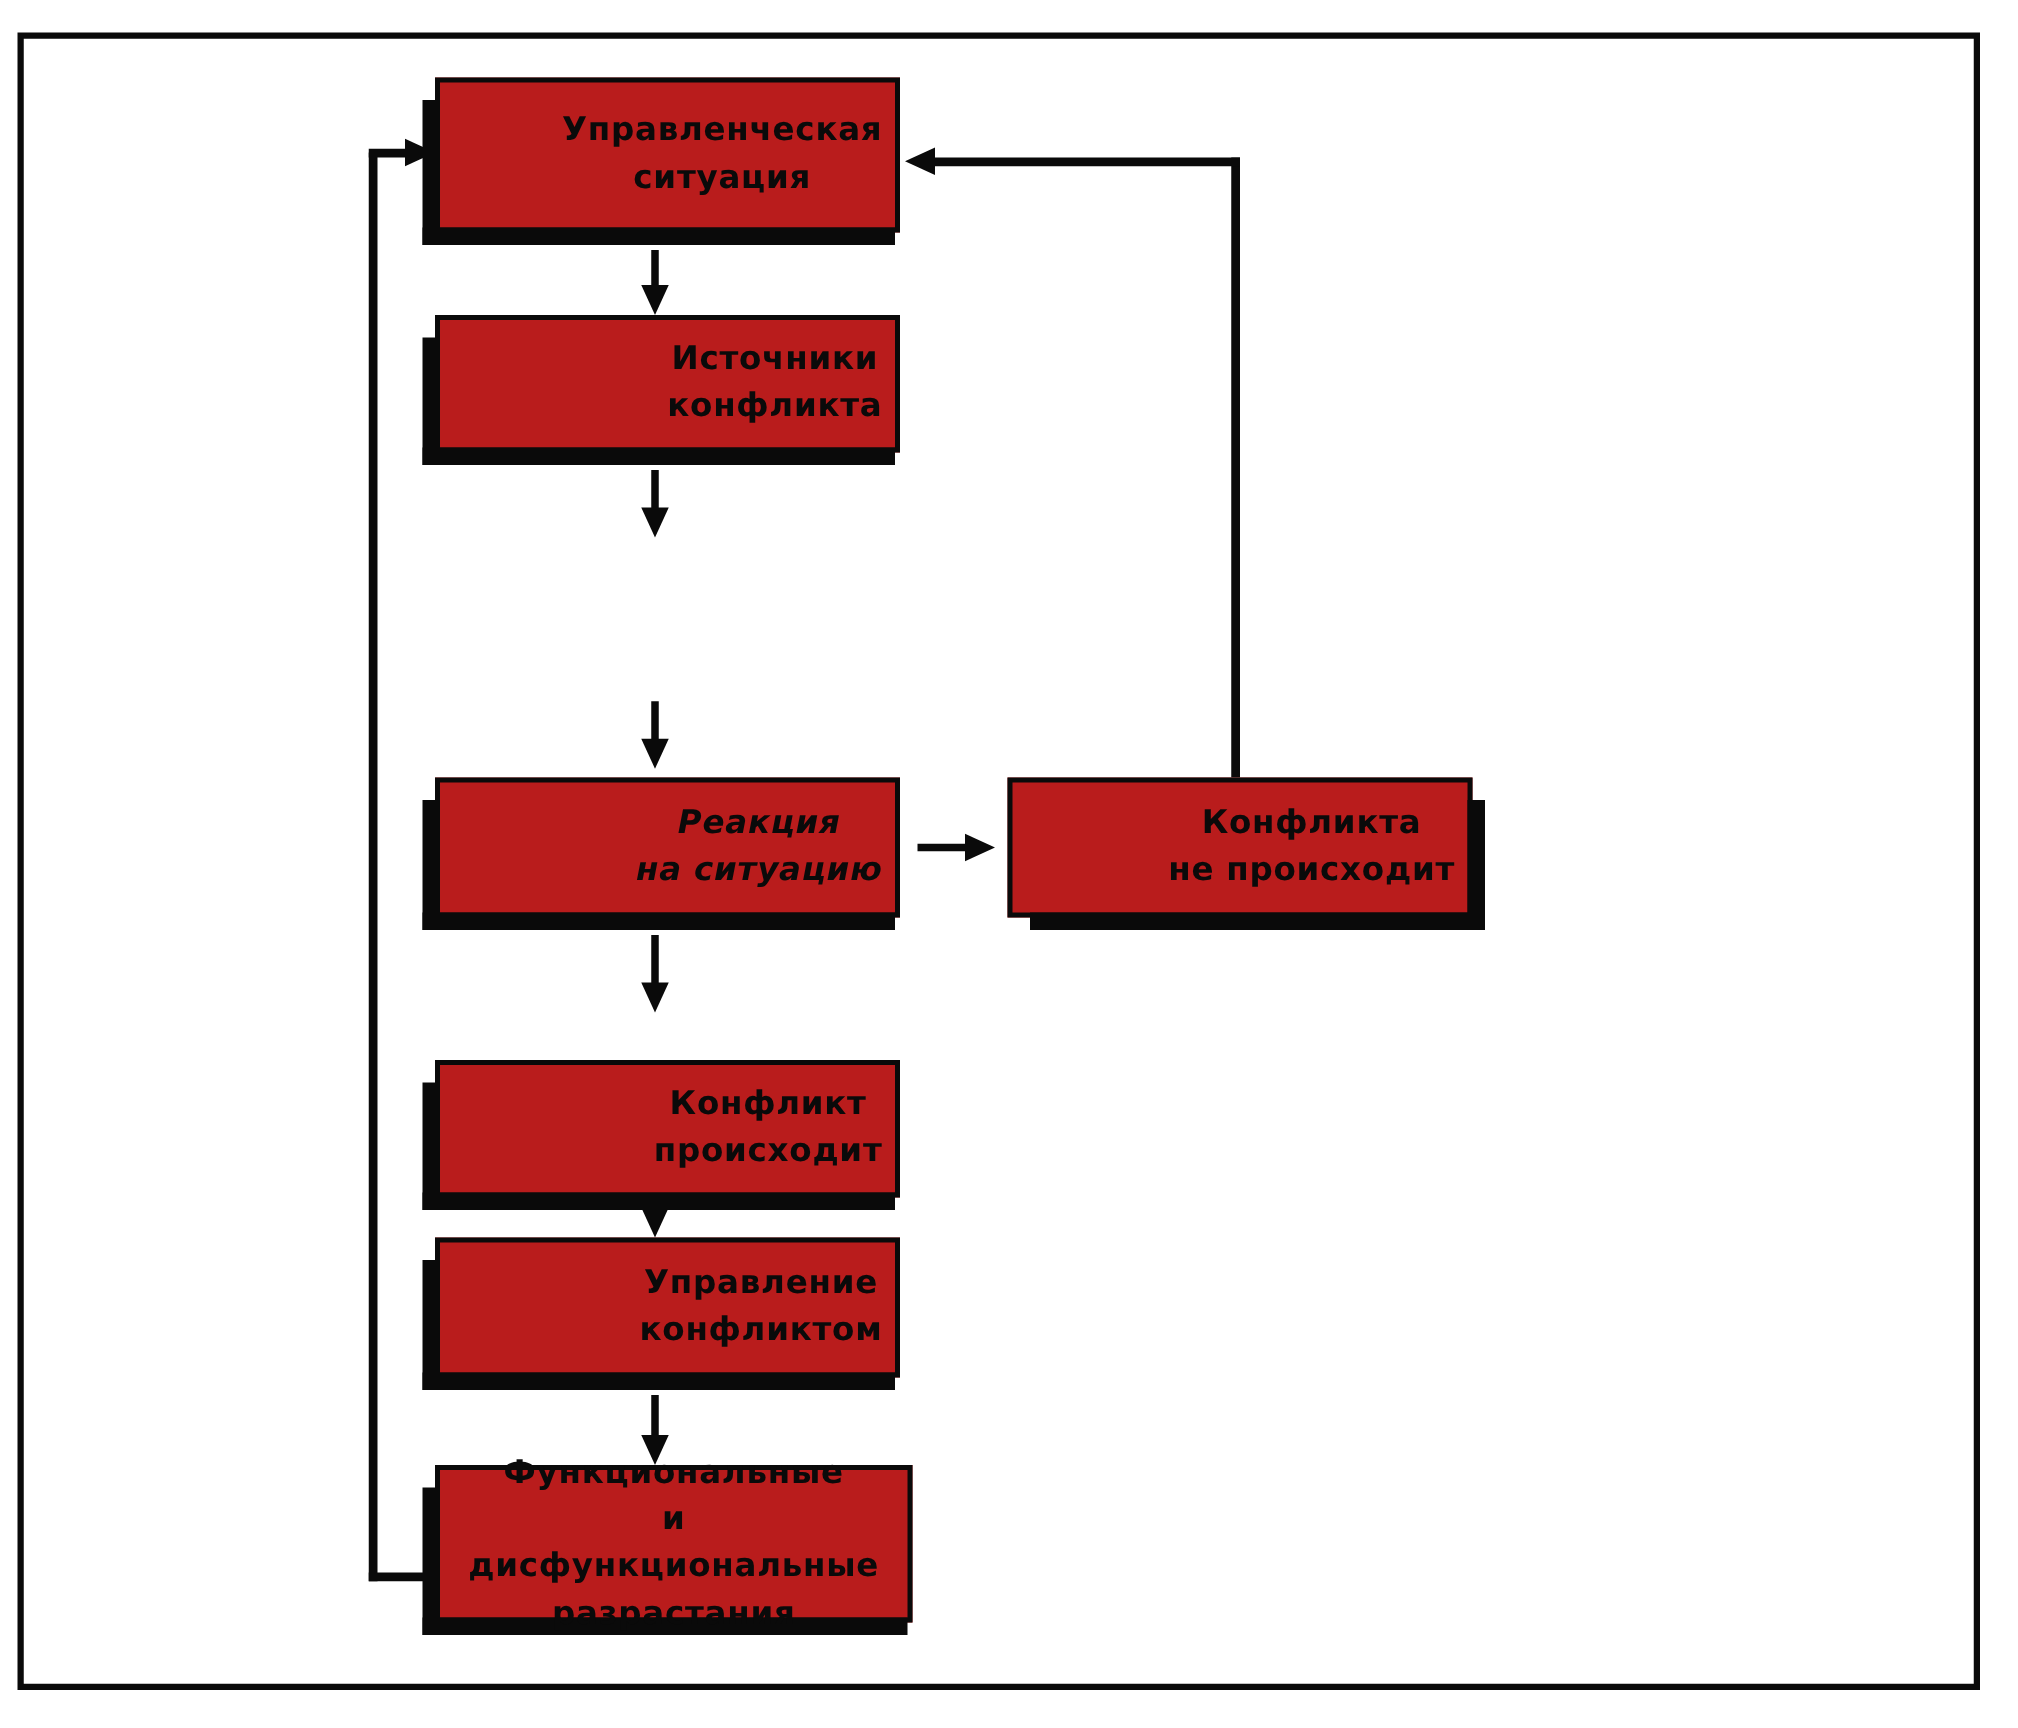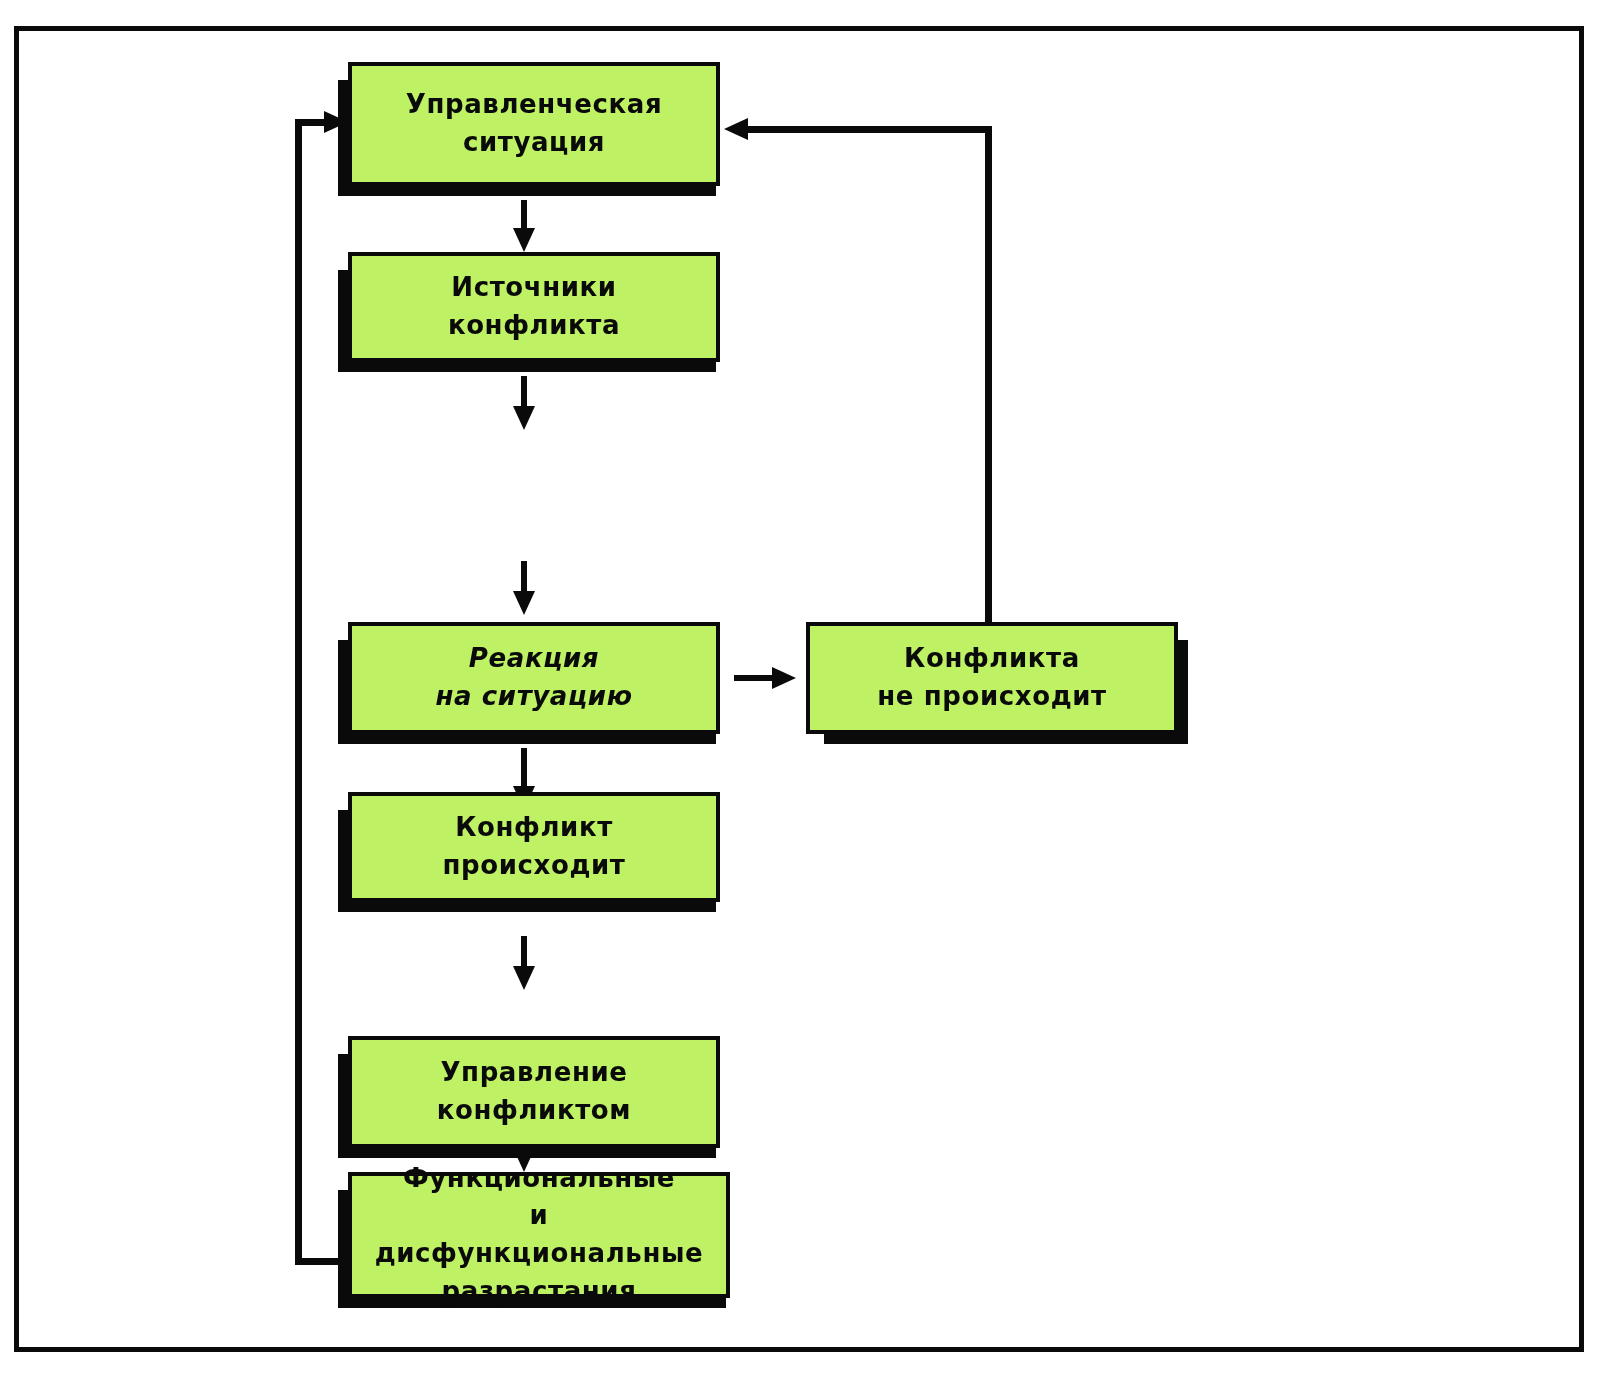--- a/index.html
+++ b/index.html
@@ -25,26 +25,26 @@
     top: 26px;
     width: 1570px;
     height: 1326px;
     border: 5px solid #0a0a0a;
     box-sizing: border-box;
     background: #ffffff;
   }
   
   .node {
     position: absolute;
-    background: #bef264;
+    background: #b91c1c;
     border: 4px solid #0a0a0a;
     box-sizing: border-box;
     display: flex;
     align-items: center;
-    justify-content: center;
+    justify-content: flex-end;
     text-align: center;
     z-index: 5;
   }
   .node .label {
     font-family: "DejaVu Sans", sans-serif;
     font-weight: bold;
     font-size: 26px;
     line-height: 1.45;
     color: #0a0a0a;
     letter-spacing: 0.6px;
@@ -159,29 +159,29 @@
   <div class="arrow-right" style="left:772px; top:667px;"></div>
 
   <div class="node shadow-right" style="left:806px; top:622px; width:372px; height:112px;">
     <span class="label">Конфликта
 не происходит</span>
   </div>
 
   <div class="vline" style="left:521px; top:748px; width:6px; height:40px;"></div>
   <div class="arrow-down" style="left:513px; top:786px;"></div>
 
-  <div class="node" style="left:348px; top:792px; width:372px; height:110px;">
+  <div class="node" style="left:348px; top:848px; width:372px; height:110px;">
     <span class="label">Конфликт
 происходит</span>
   </div>
 
   <div class="vline" style="left:521px; top:936px; width:6px; height:40px;"></div>
   <div class="arrow-down" style="left:513px; top:966px;"></div>
 
-  <div class="node" style="left:348px; top:1036px; width:372px; height:112px;">
+  <div class="node" style="left:348px; top:990px; width:372px; height:112px;">
     <span class="label">Управление
 конфликтом</span>
   </div>
 
   <div class="vline" style="left:521px; top:1116px; width:6px; height:44px;"></div>
   <div class="arrow-down" style="left:513px; top:1148px;"></div>
 
   <div class="node" style="left:348px; top:1172px; width:382px; height:126px;">
     <span class="label">Функциональные
 и дисфункциональные

